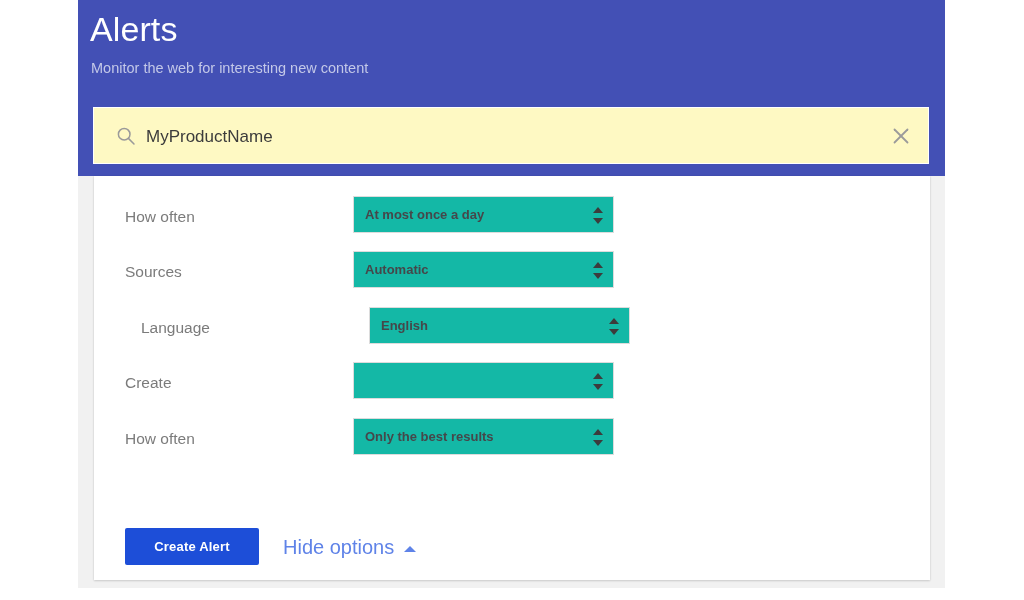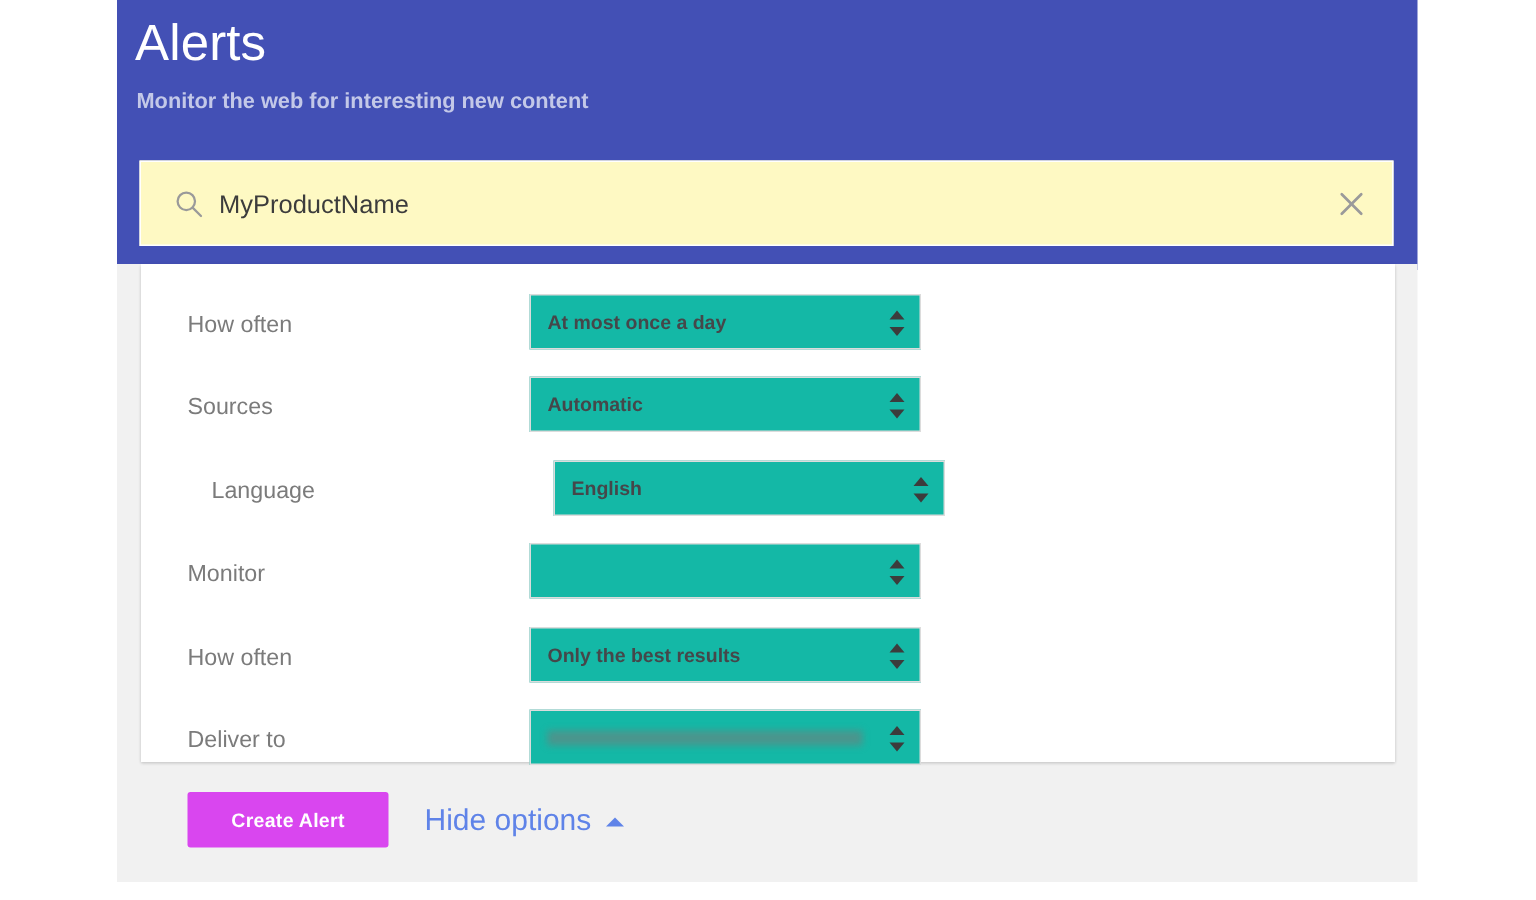--- a/index.html
+++ b/index.html
@@ -42,21 +42,21 @@
     color: #ffffff;
     letter-spacing: 0.1px;
     line-height: 46px;
   }
 
   .header-subtitle {
     position: absolute;
     left: 13px;
     top: 57px;
     font-size: 14.5px;
-    font-weight: 700;
+    font-weight: 400;
     color: #c3c8e8;
     line-height: 22px;
   }
 
   
   .search-box {
     position: absolute;
     left: 15px;
     top: 107px;
     width: 836px;
@@ -103,21 +103,21 @@
     width: 867px;
     height: 412px;
     background: #f1f1f1;
   }
 
   .card {
     position: absolute;
     left: 94px;
     top: 176px;
     width: 836px;
-    height: 332px;
+    height: 404px;
     background: #ffffff;
     box-shadow: 0 1px 2px rgba(0,0,0,0.14), 0 0 2px rgba(0,0,0,0.08);
   }
 
   
   .row {
     position: absolute;
     left: 0;
     width: 836px;
     height: 56px;
@@ -194,21 +194,21 @@
     width: 836px;
     height: 40px;
   }
 
   .create-btn {
     position: absolute;
     left: 31px;
     top: 0;
     width: 134px;
     height: 37px;
-    background: #d946ef;
+    background: #1d4ed8;
     border: none;
     border-radius: 2px;
     color: #ffffff;
     font-family: "Liberation Sans", sans-serif;
     font-size: 13px;
     font-weight: bold;
     letter-spacing: 0.2px;
     cursor: pointer;
     padding: 0;
   }
@@ -304,21 +304,21 @@
         <span class="stepper">
           <svg width="12" height="19" viewBox="0 0 12 19">
             <polygon points="6,1 11,7 1,7" fill="#3c3c3c"></polygon>
             <polygon points="6,18 11,12 1,12" fill="#3c3c3c"></polygon>
           </svg>
         </span>
       </div>
     </div>
 
     <div class="row row-3">
-      <div class="row-label">Monitor</div>
+      <div class="row-label">Create</div>
       <div class="select">
         <span class="stepper">
           <svg width="12" height="19" viewBox="0 0 12 19">
             <polygon points="6,1 11,7 1,7" fill="#3c3c3c"></polygon>
             <polygon points="6,18 11,12 1,12" fill="#3c3c3c"></polygon>
           </svg>
         </span>
       </div>
     </div>
 
@@ -328,32 +328,20 @@
         <div class="select-value">Only the best results</div>
         <span class="stepper">
           <svg width="12" height="19" viewBox="0 0 12 19">
             <polygon points="6,1 11,7 1,7" fill="#3c3c3c"></polygon>
             <polygon points="6,18 11,12 1,12" fill="#3c3c3c"></polygon>
           </svg>
         </span>
       </div>
     </div>
 
-    <div class="row row-5">
-      <div class="row-label">Deliver to</div>
-      <div class="select">
-        <div class="select-value redacted"></div>
-        <span class="stepper">
-          <svg width="12" height="19" viewBox="0 0 12 19">
-            <polygon points="6,1 11,7 1,7" fill="#3c3c3c"></polygon>
-            <polygon points="6,18 11,12 1,12" fill="#3c3c3c"></polygon>
-          </svg>
-        </span>
-      </div>
-    </div>
 
     <div class="actions">
       <button class="create-btn">Create Alert</button>
 
       <div class="hide-options">
         <span>Hide options</span><span class="hide-caret"></span>
       </div>
     </div>
 
   </div>

